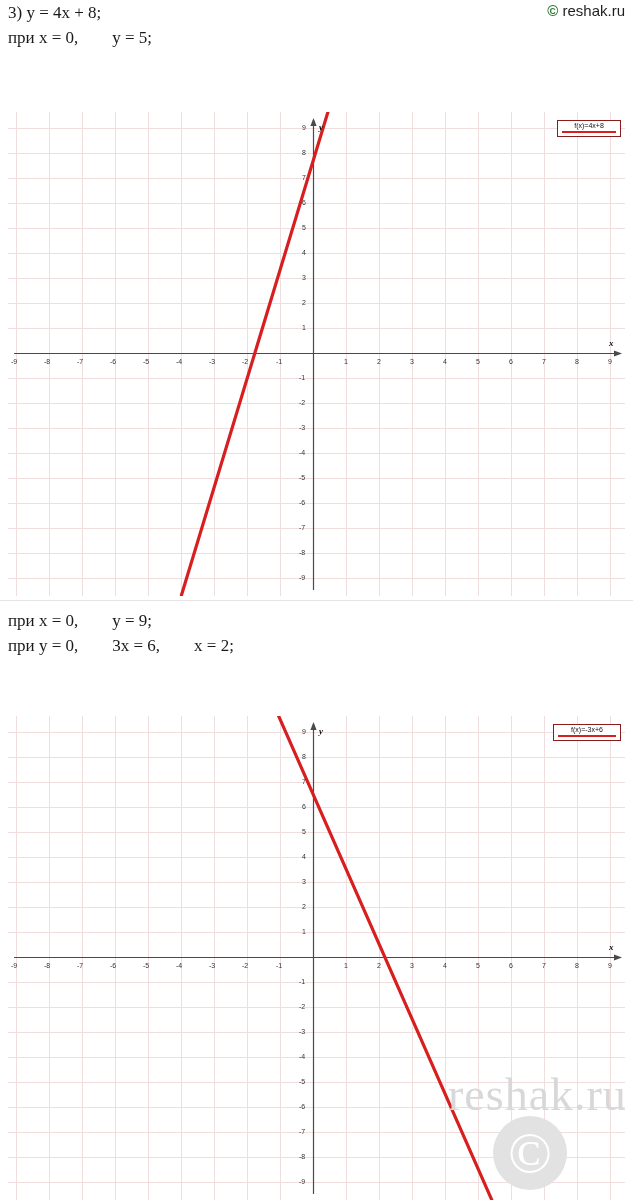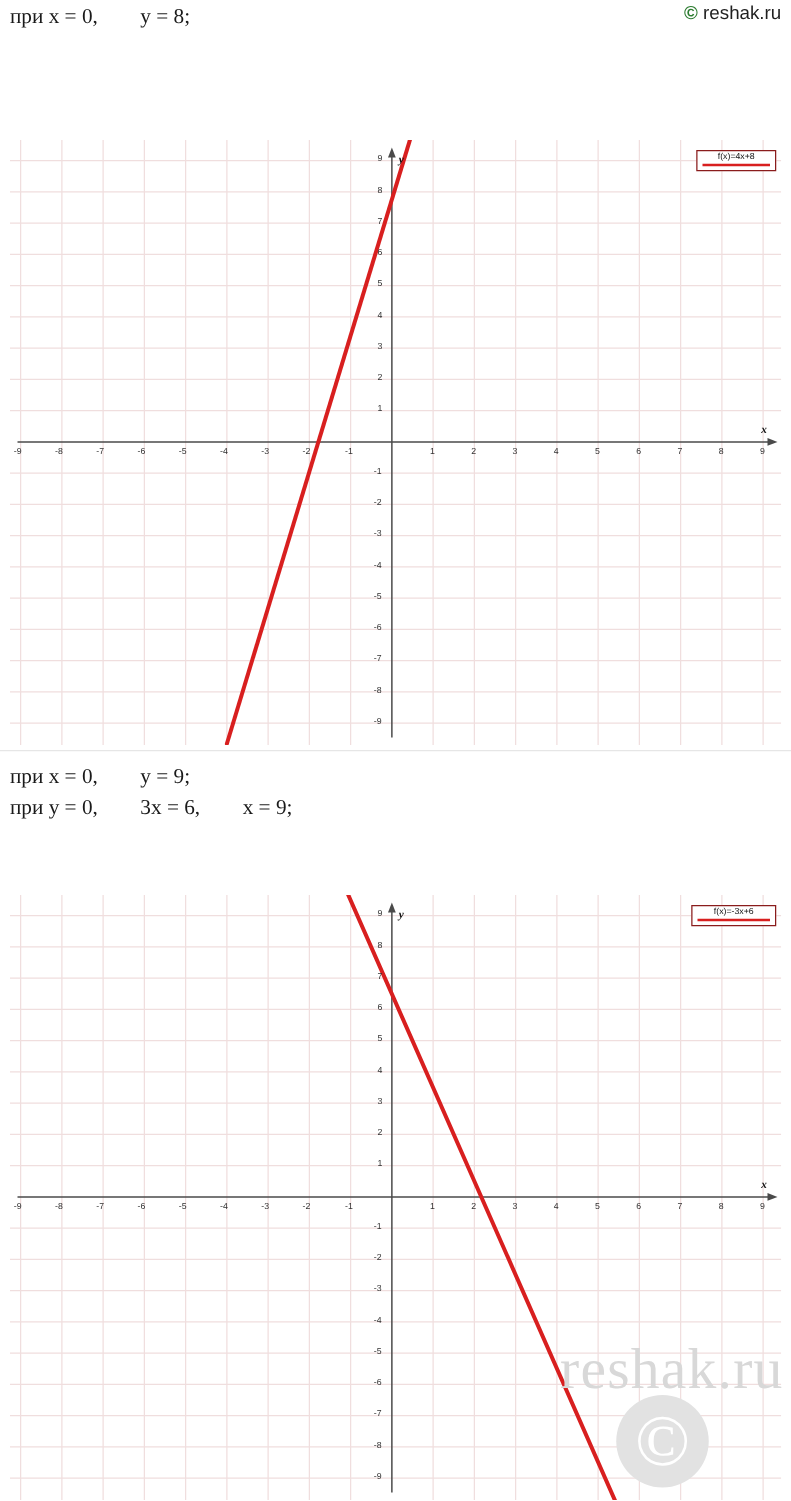--- a/index.html
+++ b/index.html
@@ -112,21 +112,22 @@
 </style>
 </head>
 <body>
 
 <div class="watermark-top">
   <span class="c">©</span>
   <span class="rs">reshak.ru</span>
 </div>
 
 <div class="solution-block" style="top:0px;">
-  <div class="sol-line">при x = 0,        y = 8;</div>
+  <div class="sol-line">3) y = 4x + 8;</div>
+  <div class="sol-line">при x = 0,        y = 5;</div>
 </div>
 
 <div class="graph-wrap" style="left:8px; top:112px; width:617px; height:484px;">
   <div class="plot" style="width:617px; height:484px;">
     <svg class="grid-canvas" viewBox="0 0 617 484" preserveAspectRatio="none">
 
       <g stroke="#f0dede" stroke-width="1">
         <line x1="8.5" y1="0" x2="8.5" y2="484"></line>
           <line x1="41.5" y1="0" x2="41.5" y2="484"></line>
         <line x1="74.5" y1="0" x2="74.5" y2="484"></line>
@@ -219,21 +220,21 @@
       <span class="legend-label">f(x)=4x+8</span>
       <span class="legend-swatch"></span>
     </div>
   </div>
 </div>
 
 <div class="hr-sep" style="top:600px;"></div>
 
 <div class="solution-block" style="top:608px;">
   <div class="sol-line">при x = 0,        y = 9;</div>
-  <div class="sol-line">при y = 0,        3x = 6,        x = 9;</div>
+  <div class="sol-line">при y = 0,        3x = 6,        x = 2;</div>
 </div>
 
 <div class="graph-wrap" style="left:8px; top:716px; width:617px; height:484px;">
   <div class="plot" style="width:617px; height:484px;">
     <svg class="grid-canvas" viewBox="0 0 617 484" preserveAspectRatio="none">
       <g stroke="#f0dede" stroke-width="1">
         <line x1="8.5" y1="0" x2="8.5" y2="484"></line>
           <line x1="41.5" y1="0" x2="41.5" y2="484"></line>
         <line x1="74.5" y1="0" x2="74.5" y2="484"></line>
           <line x1="107.5" y1="0" x2="107.5" y2="484"></line>

